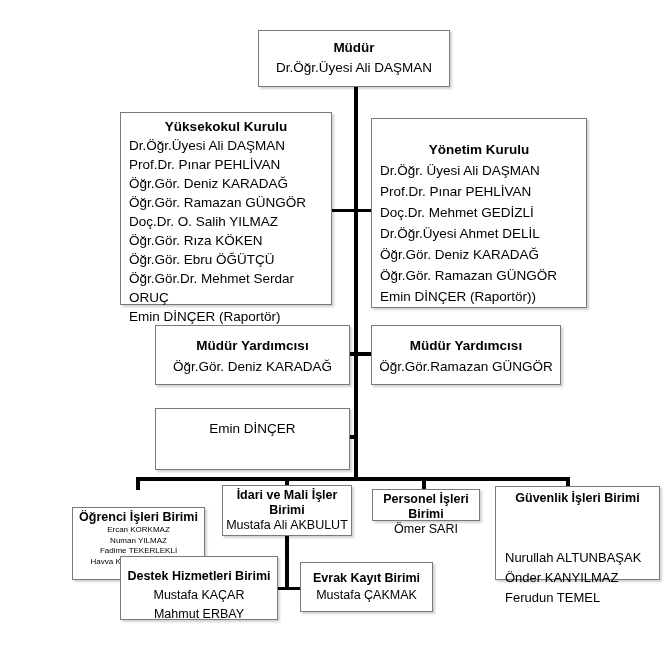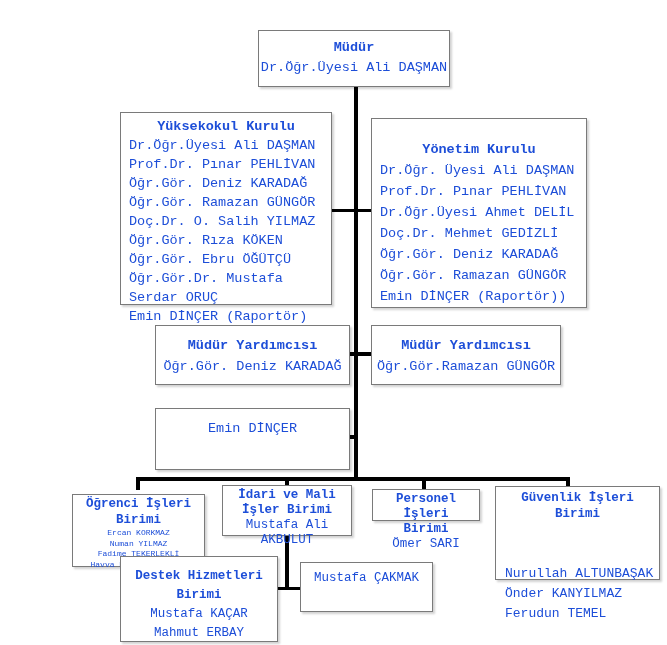--- a/index.html
+++ b/index.html
@@ -1,21 +1,21 @@
 <!DOCTYPE html>
 <html><head>
 <meta charset="utf-8">
 <style>
   html,body{margin:0;padding:0;background:#ffffff;}
   #canvas{
     position:relative;
     width:667px;height:645px;
     background:#ffffff;
-    font-family:Liberation Mono, monospace;
-    color:#1d4ed8;
+    font-family:Liberation Sans, sans-serif;
+    color:#000000;
     overflow:hidden;
   }
   .box{
     position:absolute;
     background:#ffffff;
     border:1px solid #7a7a7a;
     box-shadow:2px 2px 2px rgba(0,0,0,0.18);
     box-sizing:border-box;
     text-align:center;
   }
@@ -24,31 +24,31 @@
 
   
   .b-mudur{left:258px;top:30px;width:192px;height:57px;padding-top:7px;font-size:13.5px;line-height:20px;}
   .b-yuksekokul{left:120px;top:112px;width:212px;height:193px;padding:4px 0 0 8px;text-align:left;font-size:13.5px;line-height:19px;}
   .b-yuksekokul .box-title{text-align:center;padding-right:8px;}
   .b-yonetim{left:371px;top:118px;width:216px;height:190px;padding:20px 0 0 8px;text-align:left;font-size:13.5px;line-height:21px;}
   .b-yonetim .box-title{text-align:center;padding-right:8px;}
   .b-yrd1{left:155px;top:325px;width:195px;height:60px;padding-top:9px;font-size:13.5px;line-height:21px;}
   .b-yrd2{left:371px;top:325px;width:190px;height:60px;padding-top:9px;font-size:13.5px;line-height:21px;}
   .b-sekreter{left:155px;top:408px;width:195px;height:62px;padding-top:9px;font-size:13.5px;line-height:21px;}
-  .b-ogrenci{left:72px;top:494px;width:133px;height:73px;padding-top:1px;font-size:12.5px;}
+  .b-ogrenci{left:72px;top:507px;width:133px;height:73px;padding-top:1px;font-size:12.5px;}
   .b-ogrenci .member{font-size:8px;line-height:10.5px;}
   .b-ogrenci .box-title{line-height:16px;}
   .b-idari{left:222px;top:485px;width:130px;height:51px;padding-top:2px;font-size:12.5px;line-height:15px;}
   .b-idari .box-title{max-width:104px;margin:0 auto;}
   .b-personel{left:372px;top:489px;width:108px;height:32px;padding-top:2px;font-size:12.5px;line-height:15px;}
   .b-personel .box-title{max-width:86px;margin:0 auto;}
   .b-guvenlik{left:495px;top:486px;width:165px;height:94px;padding-top:3px;font-size:13px;}
   .b-guvenlik .box-title{font-size:12.5px;line-height:16px;}
   .b-guvenlik .members{margin-top:42px;text-align:left;padding-left:9px;line-height:20px;}
-  .b-destek{left:120px;top:556px;width:158px;height:86px;padding-top:10px;font-size:12.5px;line-height:19px;}
+  .b-destek{left:120px;top:556px;width:158px;height:64px;padding-top:10px;font-size:12.5px;line-height:19px;}
   .b-evrak{left:300px;top:562px;width:133px;height:50px;padding-top:7px;font-size:12.5px;line-height:17px;}
 
   
   .l-trunk{left:354px;top:87px;width:4px;height:394px;}
   .l-kurul{left:325px;top:209px;width:46px;height:3px;}
   .l-yrd{left:346px;top:352px;width:26px;height:4px;}
   .l-sekreter{left:349px;top:435px;width:9px;height:4px;}
   .l-bottom{left:136px;top:477px;width:434px;height:4px;}
   .l-drop-ogrenci{left:136px;top:477px;width:4px;height:13px;}
   .l-drop-idari{left:285px;top:477px;width:4px;height:9px;}
@@ -81,30 +81,30 @@
 
   <div class="box b-yuksekokul">
     <div class="box-title">Yüksekokul Kurulu</div>
     <div class="member">Dr.Öğr.Üyesi Ali DAŞMAN</div>
     <div class="member">Prof.Dr. Pınar PEHLİVAN</div>
     <div class="member">Öğr.Gör. Deniz KARADAĞ</div>
     <div class="member">Öğr.Gör. Ramazan GÜNGÖR</div>
     <div class="member">Doç.Dr. O. Salih YILMAZ</div>
     <div class="member">Öğr.Gör. Rıza KÖKEN</div>
     <div class="member">Öğr.Gör. Ebru ÖĞÜTÇÜ</div>
-    <div class="member">Öğr.Gör.Dr. Mustafa Serdar ORUÇ</div>
+    <div class="member">Öğr.Gör.Dr. Mehmet Serdar ORUÇ</div>
     <div class="member">Emin DİNÇER (Raportör)</div>
   </div>
 
   <div class="box b-yonetim">
     <div class="box-title">Yönetim Kurulu</div>
     <div class="member">Dr.Öğr. Üyesi Ali DAŞMAN</div>
     <div class="member">Prof.Dr. Pınar PEHLİVAN</div>
+    <div class="member">Doç.Dr. Mehmet GEDİZLİ</div>
     <div class="member">Dr.Öğr.Üyesi Ahmet DELİL</div>
-    <div class="member">Doç.Dr. Mehmet GEDİZLİ</div>
     <div class="member">Öğr.Gör. Deniz KARADAĞ</div>
     <div class="member">Öğr.Gör. Ramazan GÜNGÖR</div>
     <div class="member">Emin DİNÇER (Raportör))</div>
   </div>
 
   <div class="box b-yrd1">
     <div class="box-title">Müdür Yardımcısı</div>
     <div class="member">Öğr.Gör. Deniz KARADAĞ</div>
   </div>
 
@@ -144,16 +144,17 @@
     </div>
   </div>
 
   <div class="box b-destek">
     <div class="box-title">Destek Hizmetleri Birimi</div>
     <div class="member">Mustafa KAÇAR</div>
     <div class="member">Mahmut ERBAY</div>
   </div>
 
   <div class="box b-evrak">
+    <div class="box-title">Evrak Kayıt Birimi</div>
     <div class="member">Mustafa ÇAKMAK</div>
   </div>
 
 </div>
 
 </body></html>

